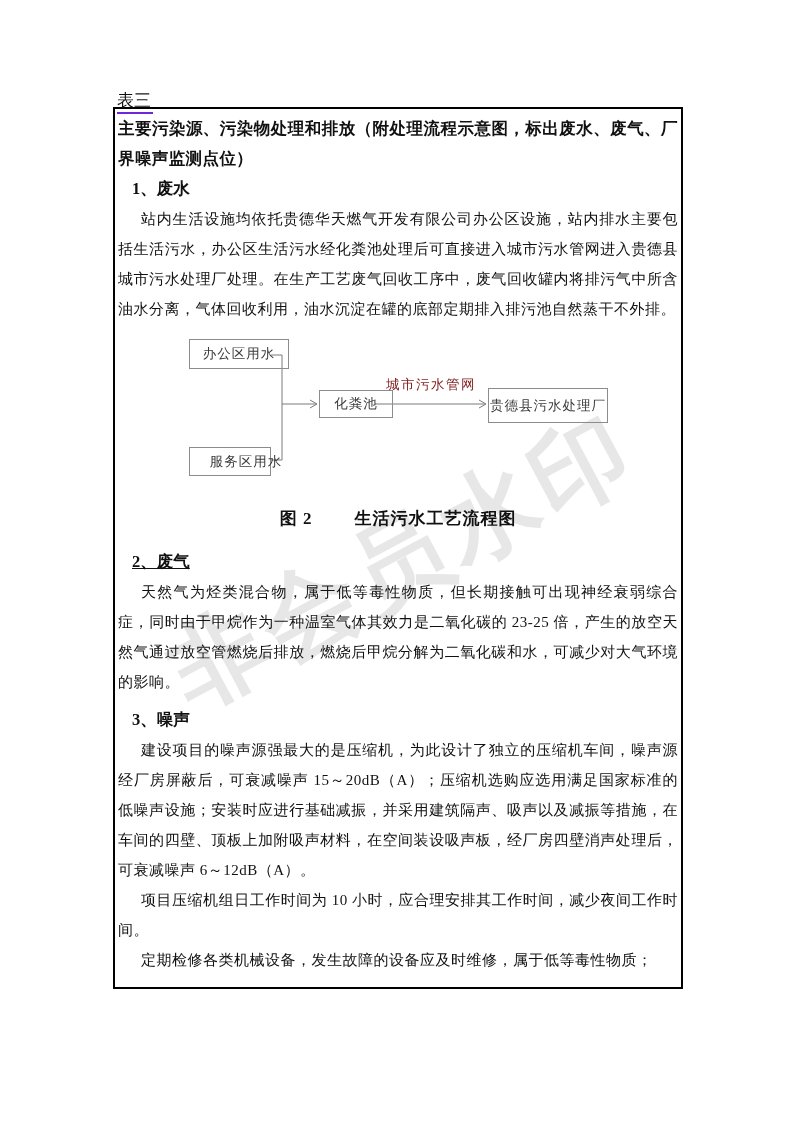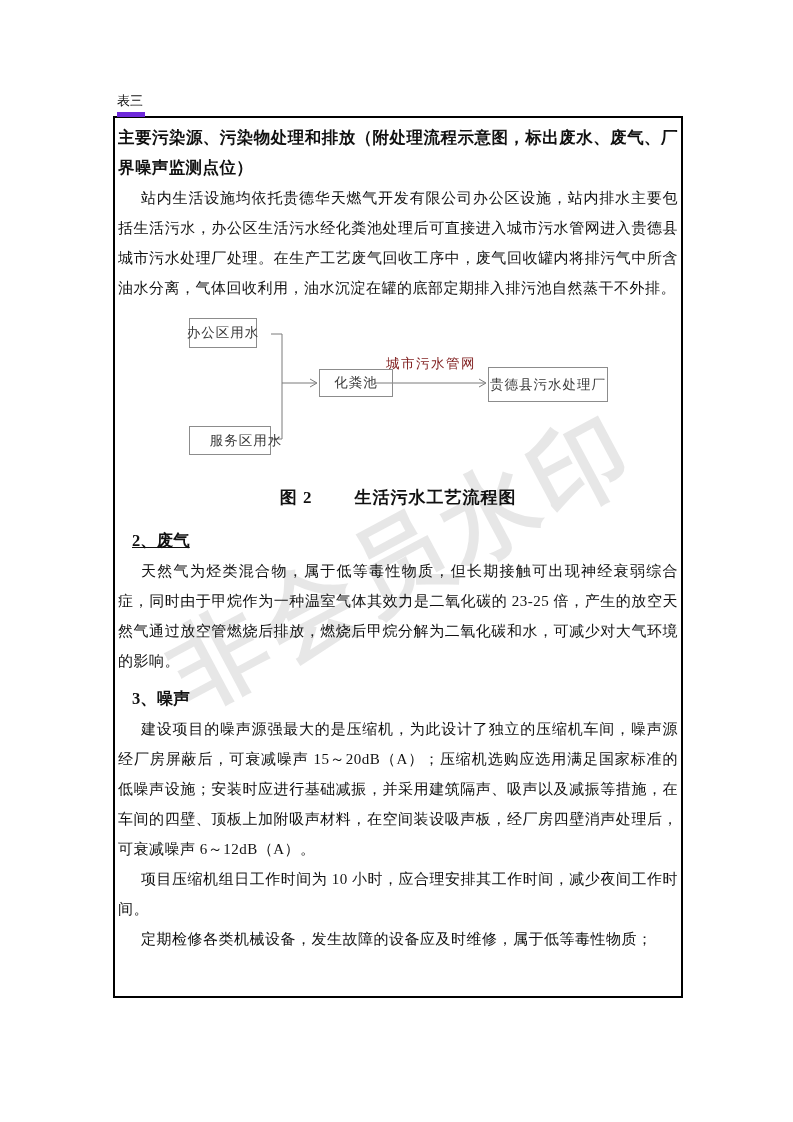--- a/index.html
+++ b/index.html
@@ -22,29 +22,29 @@
     letter-spacing:6px;
     color:rgba(60,60,60,0.12);
     transform:rotate(-28deg);
     white-space:nowrap;
     z-index:0;
     user-select:none;
   }
   .table-label{
     position:absolute;
     top:89px;left:117px;
-    font-size:13px;
+    font-size:17px;
     line-height:23px;
-    border-bottom:5px solid #6d28d9;
+    border-bottom:2px solid #6d28d9;
     padding:0 2px 0 0;
     z-index:2;
   }
   .doc-table{
     position:absolute;
-    top:116px;left:113px;
+    top:107px;left:113px;
     width:570px;height:882px;
     box-sizing:border-box;
     border:2px solid #000;
     padding:5px 3px 4px 3px;
     z-index:1;
   }
   .tbl-header{
     font-weight:bold;
     font-size:16.5px;
     letter-spacing:0.4px;
@@ -77,21 +77,21 @@
     position:absolute;
     box-sizing:border-box;
     border:1px solid #8c8c8c;
     display:flex;align-items:center;justify-content:center;
     font-size:13.5px;
     letter-spacing:1px;
     color:#3a3a3a;
     background:transparent;
     white-space:nowrap;
   }
-  .box-office{left:71px;top:1px;width:68px;height:30px;}
+  .box-office{left:71px;top:1px;width:100px;height:30px;}
   .box-service{left:71px;top:109px;width:82px;height:29px;padding-left:32px;}
   .box-septic{left:201px;top:52px;width:74px;height:28px;}
   .box-plant{left:370px;top:50px;width:120px;height:35px;}
   .edge-label{
     position:absolute;
     left:253px;top:38px;width:120px;
     text-align:center;
     font-size:13.5px;
     letter-spacing:1.5px;
     color:#7f1d1d;
@@ -117,20 +117,21 @@
 <div class="page">
 
   <div class="watermark">非会员水印</div>
 
   <div class="table-label">表三</div>
 
   <div class="doc-table">
 
     <div class="tbl-header">主要污染源、污染物处理和排放（附处理流程示意图，标出废水、废气、厂界噪声监测点位）</div>
 
+    <div class="sec-heading">1、废水</div>
     <p class="body-para">站内生活设施均依托贵德华天燃气开发有限公司办公区设施，站内排水主要包括生活污水，办公区生活污水经化粪池处理后可直接进入城市污水管网进入贵德县城市污水处理厂处理。在生产工艺废气回收工序中，废气回收罐内将排污气中所含油水分离，气体回收利用，油水沉淀在罐的底部定期排入排污池自然蒸干不外排。</p>
 
     <div class="diagram">
       <svg class="diagram-lines" width="560" height="146" viewBox="0 0 560 146">
         <path d="M153,17 H164 M164,17 V122 M153,122 H164" stroke="#7a7a7a" stroke-width="1" fill="none"></path>
         <path d="M164,66 H198" stroke="#7a7a7a" stroke-width="1" fill="none"></path>
         <polyline points="192,62 199,66 192,70" stroke="#7a7a7a" stroke-width="1" fill="none"></polyline>
         <path d="M257,66 H367" stroke="#7a7a7a" stroke-width="1" fill="none"></path>
         <polyline points="361,62 368,66 361,70" stroke="#7a7a7a" stroke-width="1" fill="none"></polyline>
       </svg>

